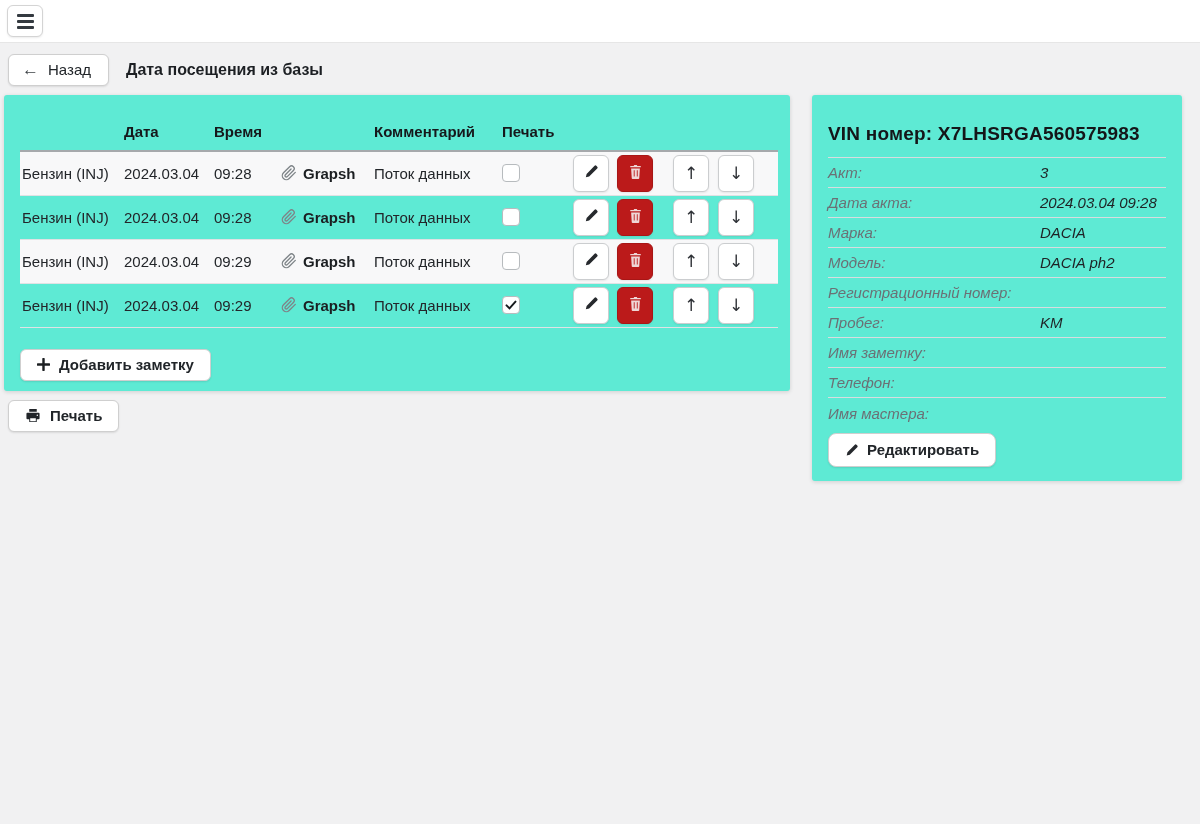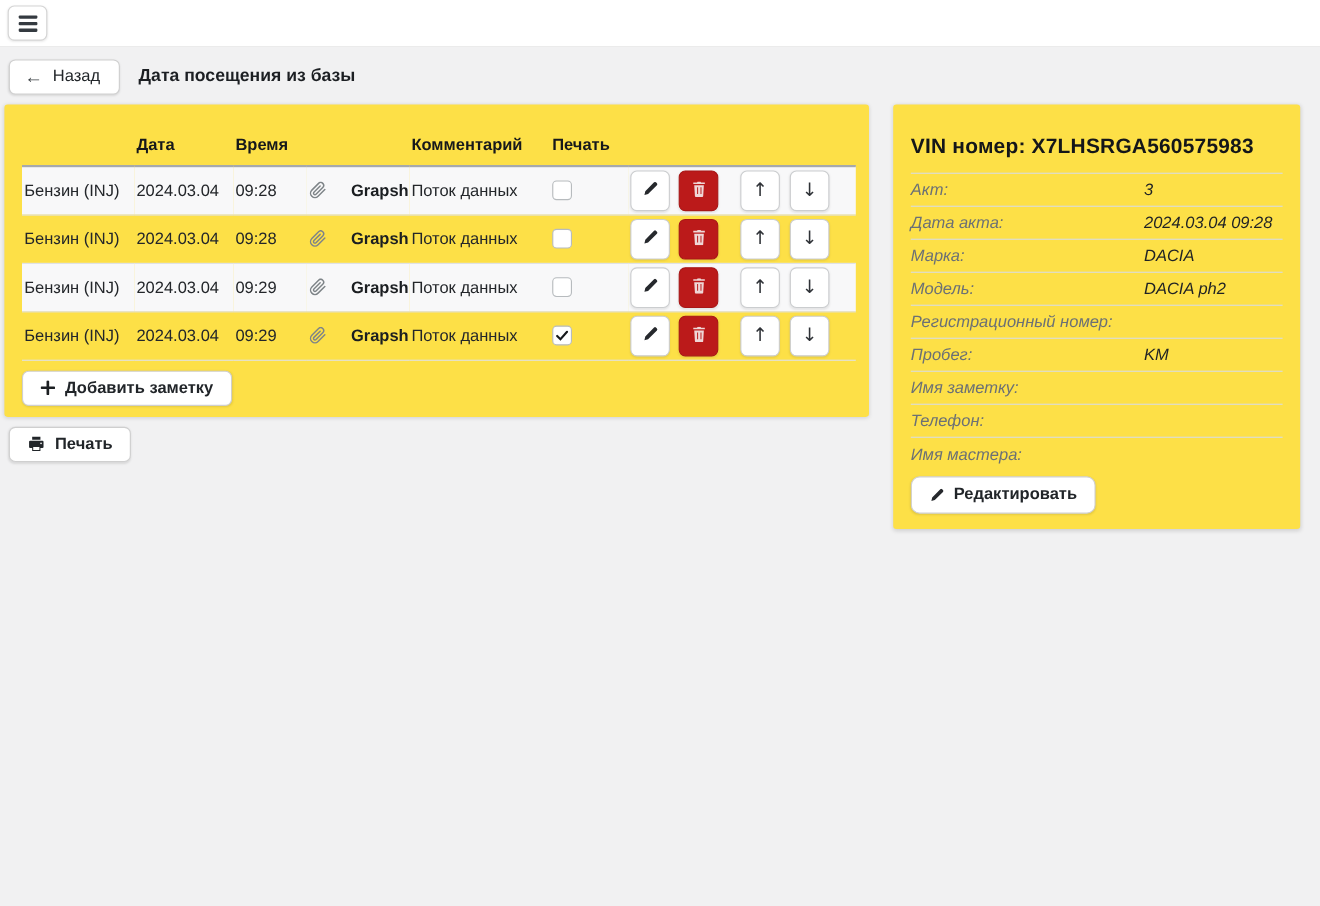--- a/index.html
+++ b/index.html
@@ -30,37 +30,37 @@
     display:inline-flex; align-items:center; gap:9px; cursor:pointer;
     font-family:inherit; font-size:15px; color:#212529;
     box-shadow:0 1px 2px rgba(0,0,0,.10); padding:6px 15px; line-height:18px;
   }
   .back-btn { padding:6px 17px 6px 13px; }
   .back-btn .arrow { font-size:17px; color:#3d4246; line-height:16px; }
   .page-title { font-size:16px; font-weight:700; margin-left:17px; color:#1c1f23; }
 
   
   .content { display:flex; align-items:flex-start; padding:0 18px 0 4px; gap:22px; }
-  .card { background:#fde047; border-radius:3px; box-shadow:0 1px 4px rgba(0,0,0,.14); }
+  .card { background:#5eead4; border-radius:3px; box-shadow:0 1px 4px rgba(0,0,0,.14); }
   .left-col { flex:1 1 auto; min-width:0; }
   .table-card { padding:28px 16px 8px 16px; }
 
   
   table { border-collapse:collapse; width:758px; table-layout:fixed; }
   col.c-name{width:102px} col.c-date{width:90px} col.c-time{width:67px}
   col.c-graph{width:93px} col.c-comment{width:128px} col.c-print{width:71px}
   col.c-actions{width:207px}
   thead th {
     text-align:left; font-size:15px; font-weight:700; color:#16181b;
     padding:0 4px 10px 2px; border-bottom:2px solid #a6a9ac;
   }
   tbody td { height:44px; padding:0 4px 0 2px; font-size:15px; color:#23262a; }
   tbody tr { border-bottom:1px solid #e0e2e4; }
   tbody tr.striped { background:#f8f8f9; }
-  .graph-cell { display:flex; align-items:flex-start; gap:22px; }
+  .graph-cell { display:flex; align-items:flex-start; gap:6px; }
   .graph-label { font-weight:700; color:#1b1e21; }
   .clip-icon svg { display:block; }
 
   
   .checkbox {
     width:18px; height:18px; border:1px solid #b7bbbe; border-radius:4px;
     background:#fff; display:flex; align-items:center; justify-content:center;
     cursor:pointer; box-shadow:inset 0 0 1px rgba(0,0,0,.05);
   }
   .checkbox svg { display:none; }
@@ -73,21 +73,21 @@
     background:#fff; display:flex; align-items:center; justify-content:center;
     cursor:pointer; box-shadow:0 1px 2px rgba(0,0,0,.08);
   }
   .icon-btn.danger { background:#bb1a1a; border-color:#a81616; }
   .icon-btn + .icon-btn { margin-left:8px; }
   .icon-btn.up { margin-left:20px; }
   .icon-btn.down { margin-left:9px; }
   .arrow-glyph { font-size:17px; color:#2f3237; font-family:"DejaVu Sans", sans-serif; line-height:1; }
 
   
-  .add-note-btn { margin:9px 0 2px 0; font-weight:700; padding:6px 16px; }
+  .add-note-btn { margin:21px 0 2px 0; font-weight:700; padding:6px 16px; }
   .print-btn { margin:9px 0 0 4px; font-weight:700; padding:6px 16px; }
 
   
   .vin-card { width:370px; flex:0 0 370px; padding:26px 16px 14px 16px; }
   .vin-title { font-size:19px; font-weight:700; color:#141619; padding:2px 0 12px 0;
                border-bottom:1px solid #d9dcde; letter-spacing:.2px; }
   .vin-row {
     display:grid; grid-template-columns:212px 1fr; align-items:center;
     min-height:30px; border-bottom:1px solid #d9dcde;font-style:italic;
   }

